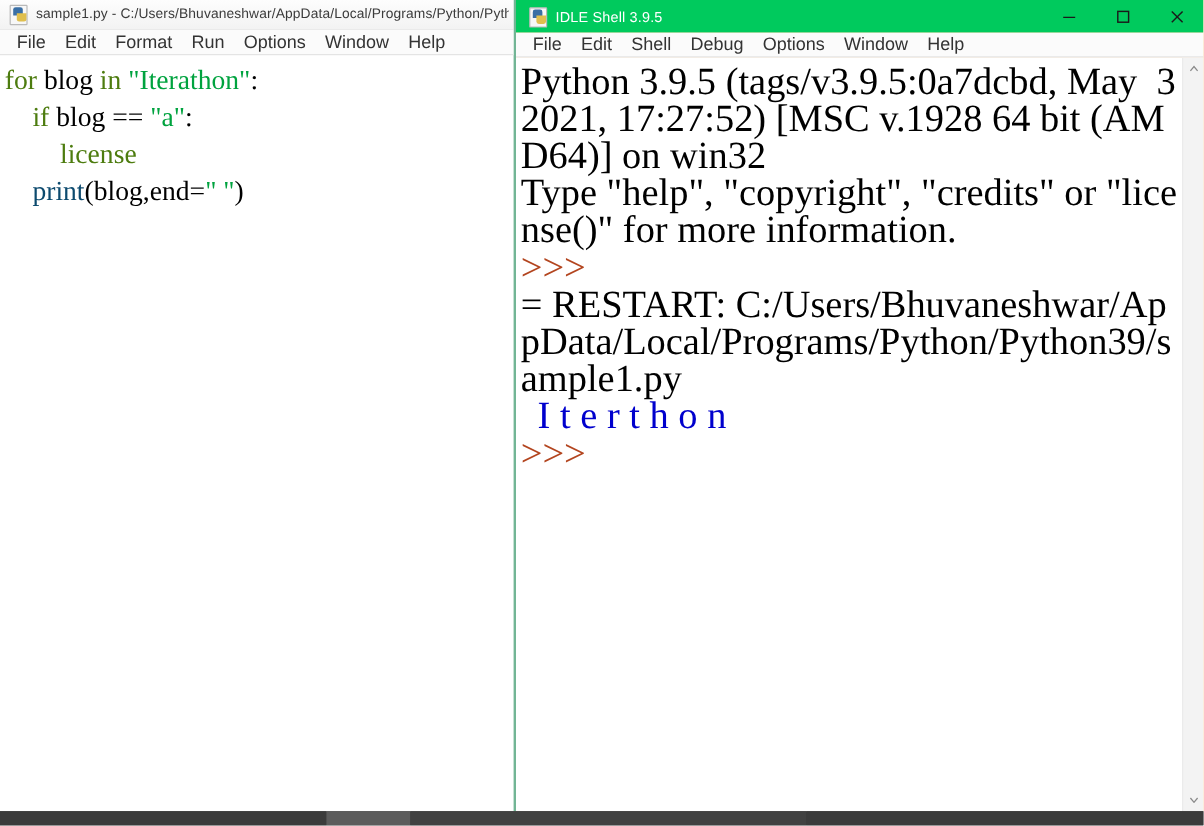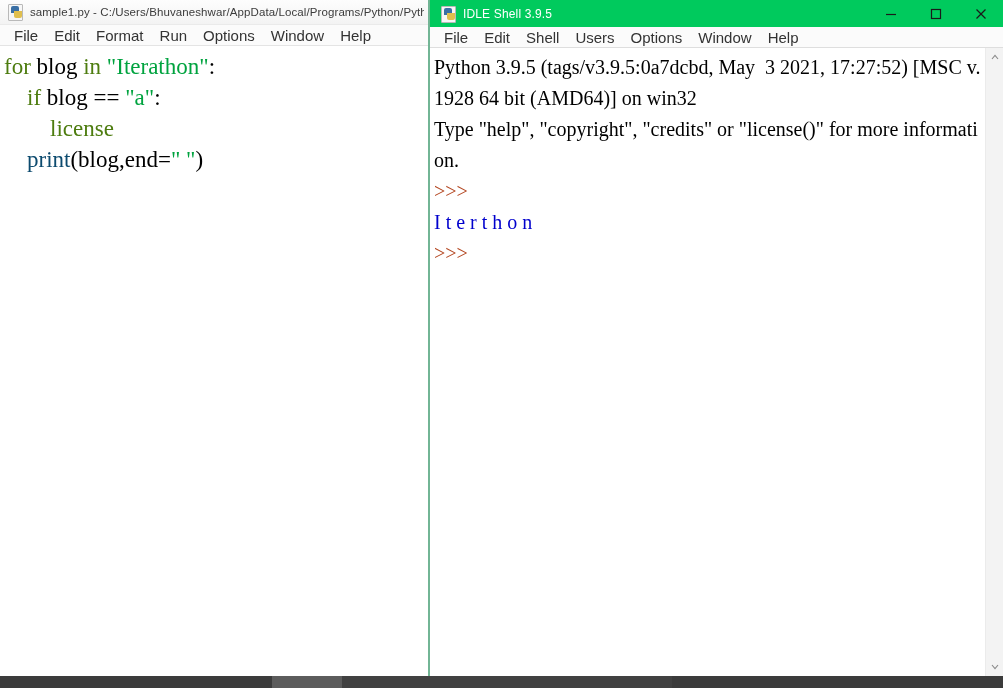--- a/index.html
+++ b/index.html
@@ -185,28 +185,28 @@
     position: absolute;
     left: 0; top: 0;
     right: 18px;
     bottom: 0;
     padding: 4px 2px 0 4px;
     box-sizing: border-box;
     overflow: hidden;
   }
   .shell-line {
     font-family: "Liberation Serif", "DejaVu Serif", serif;
-    font-size: 20px;
+    font-size: 32px;
     line-height: 31px;
     white-space: pre-wrap;
     word-break: break-all;
     color: #000000;
   }
   .sh-prompt { color: #b3451f; }
-  .sh-out    { color: #0000cd; }
+  .sh-out    { color: #0000cd; margin-left: 14px; }
   .sh-std    { color: #000000; }
 
   
   #shell-scrollbar {
     position: absolute;
     right: 0; top: 0;
     width: 18px;
     height: 100%;
     background: #f3f3f3;
     border-left: 1px solid #ebebeb;
@@ -314,31 +314,32 @@
             <line x1="10.5" y1="1.5" x2="1.5" y2="10.5" stroke="#1a1a1a" stroke-width="1.2"></line>
           </svg>
         </div>
       </div>
     </div>
 
     <div class="menubar" id="shell-menubar">
       <span class="menu-item">File</span>
       <span class="menu-item">Edit</span>
       <span class="menu-item">Shell</span>
-      <span class="menu-item">Users</span>
+      <span class="menu-item">Debug</span>
       <span class="menu-item">Options</span>
       <span class="menu-item">Window</span>
       <span class="menu-item">Help</span>
     </div>
 
     <div id="shell-body">
       <div id="shell-text">
           <div class="shell-line sh-std">Python 3.9.5 (tags/v3.9.5:0a7dcbd, May  3 2021, 17:27:52) [MSC v.1928 64 bit (AMD64)] on win32</div>
           <div class="shell-line sh-std">Type "help", "copyright", "credits" or "license()" for more information.</div>
           <div class="shell-line sh-prompt">&gt;&gt;&gt; </div>
+          <div class="shell-line sh-std">= RESTART: C:/Users/Bhuvaneshwar/AppData/Local/Programs/Python/Python39/sample1.py</div>
           <div class="shell-line sh-out">I t e r t h o n </div>
           <div class="shell-line sh-prompt">&gt;&gt;&gt; </div>
         </div>
 
       <div id="shell-scrollbar">
         <div class="sb-arrow top">
           <svg width="8" height="6" viewBox="0 0 8 6">
             <path d="M1 5 L4 1.4 L7 5" fill="none" stroke="#8a8a8a" stroke-width="1.1"></path>
           </svg>
         </div>

